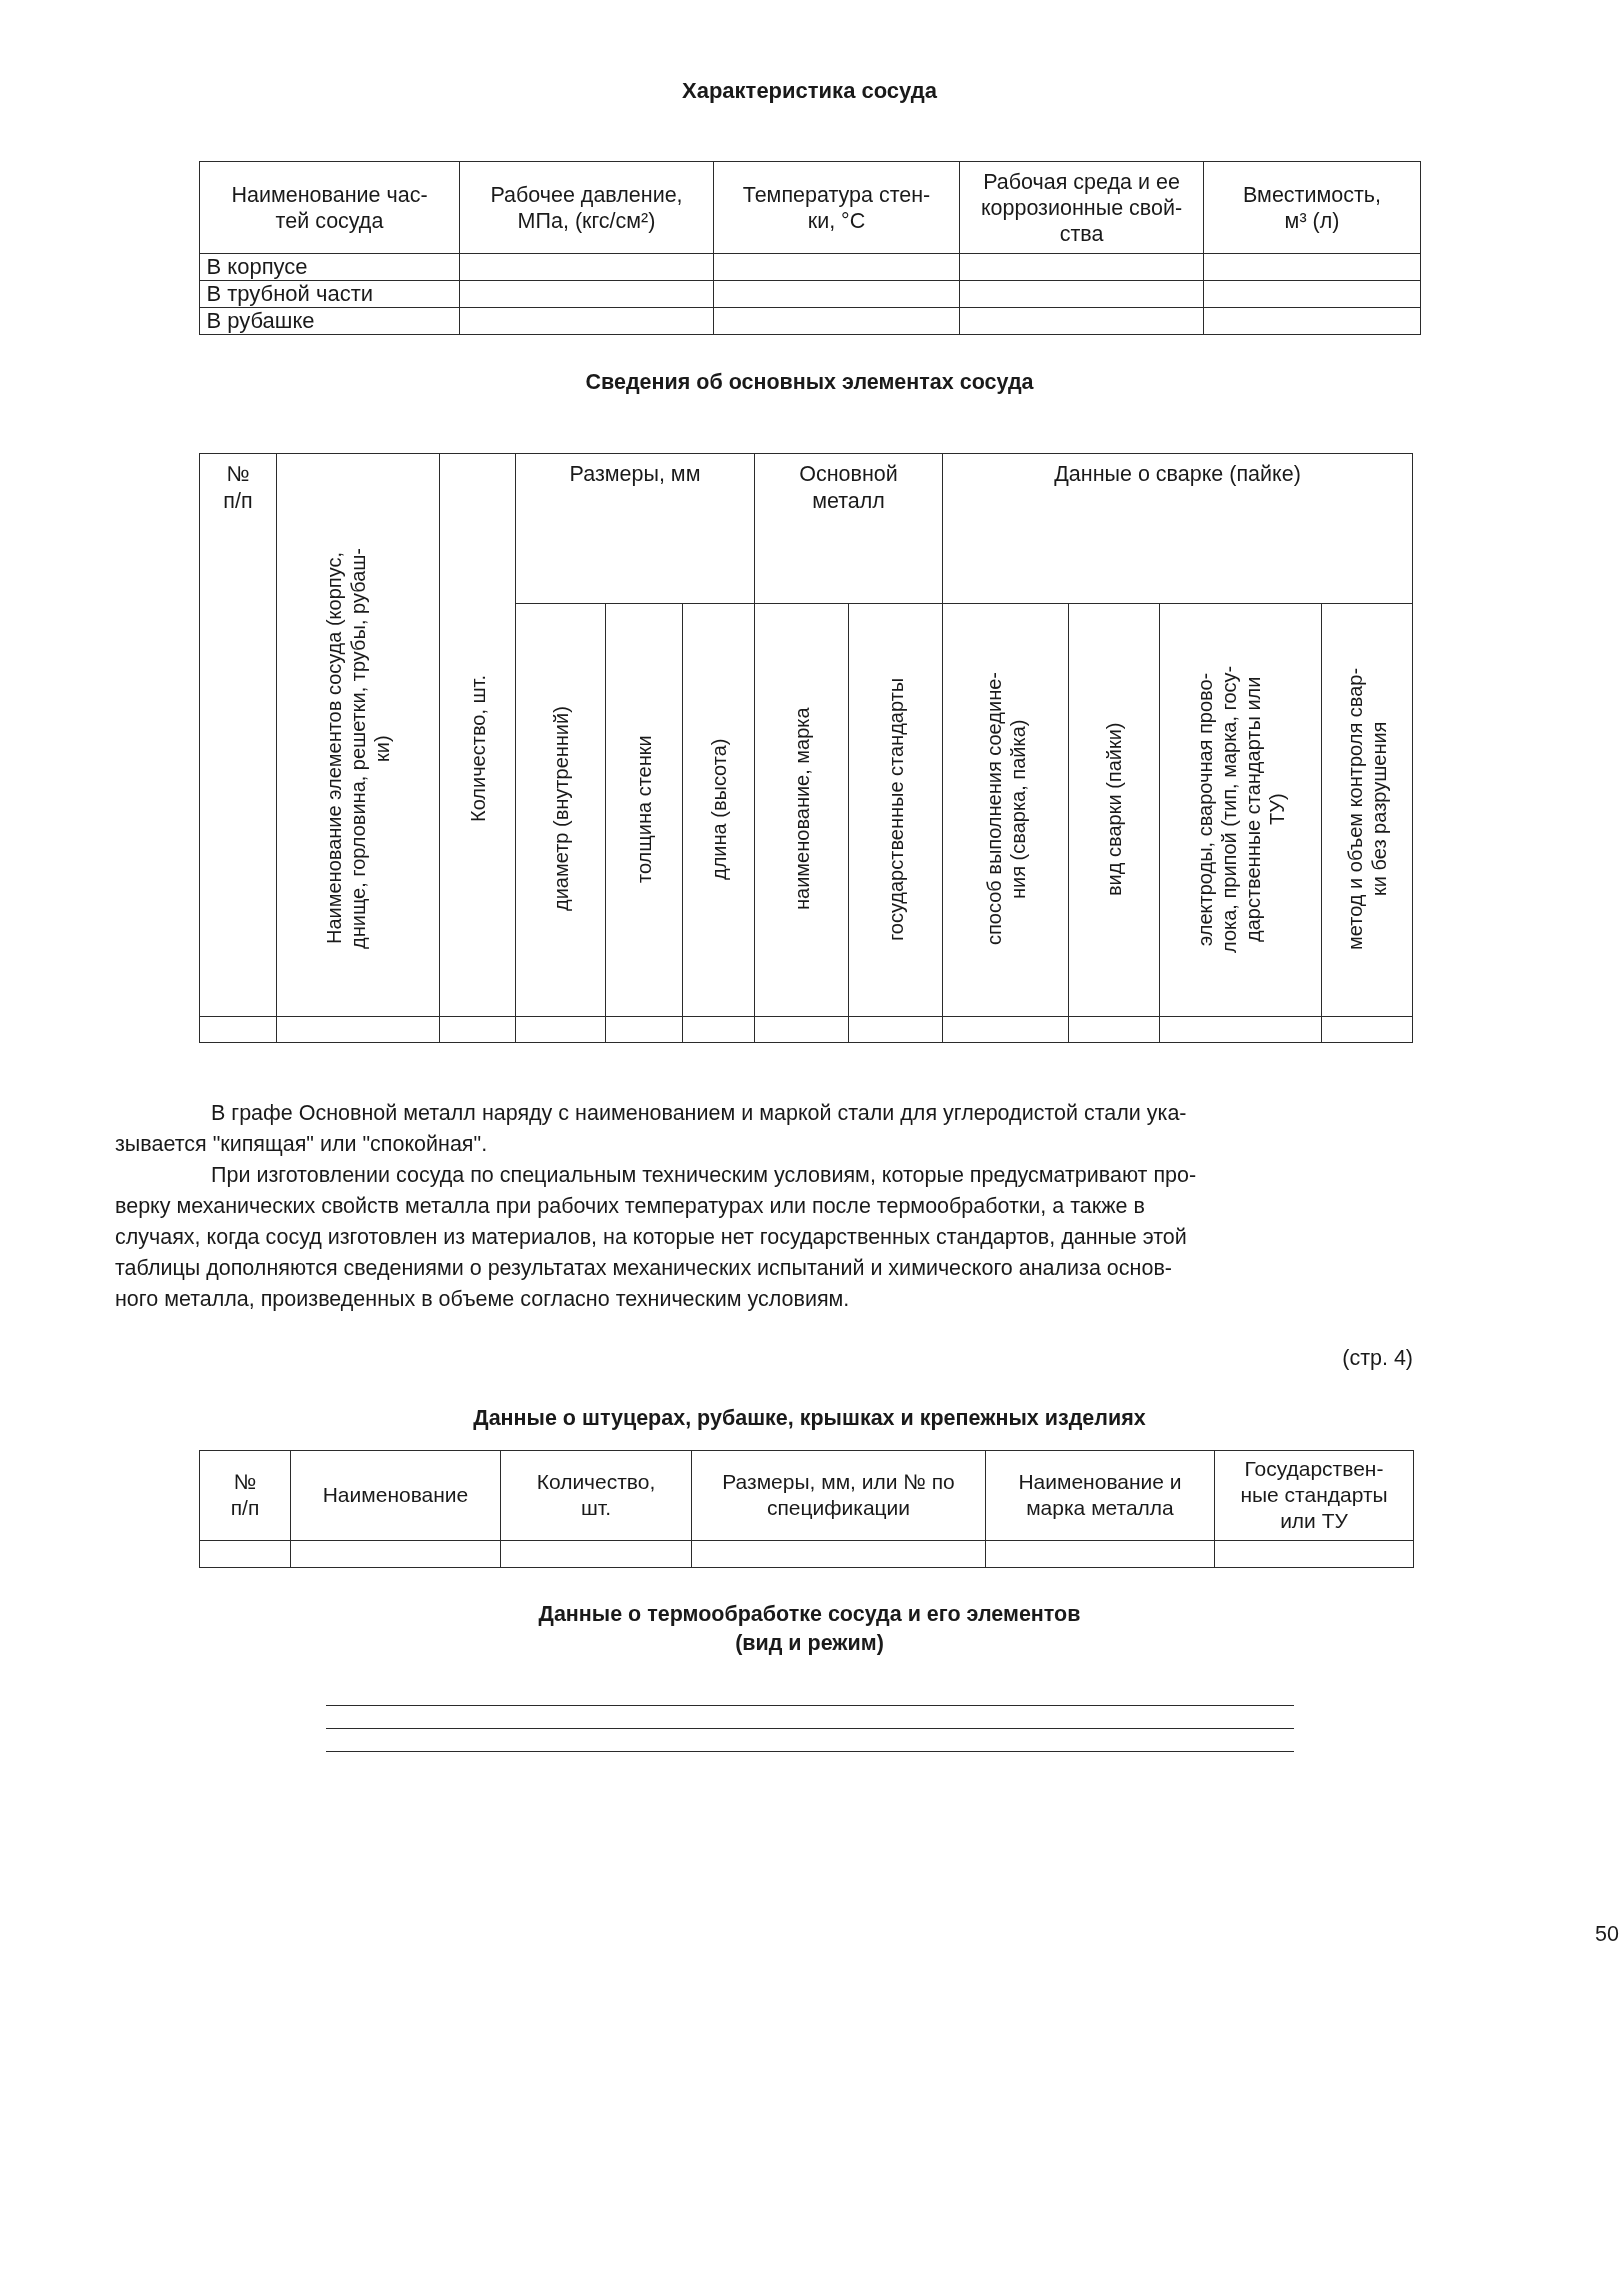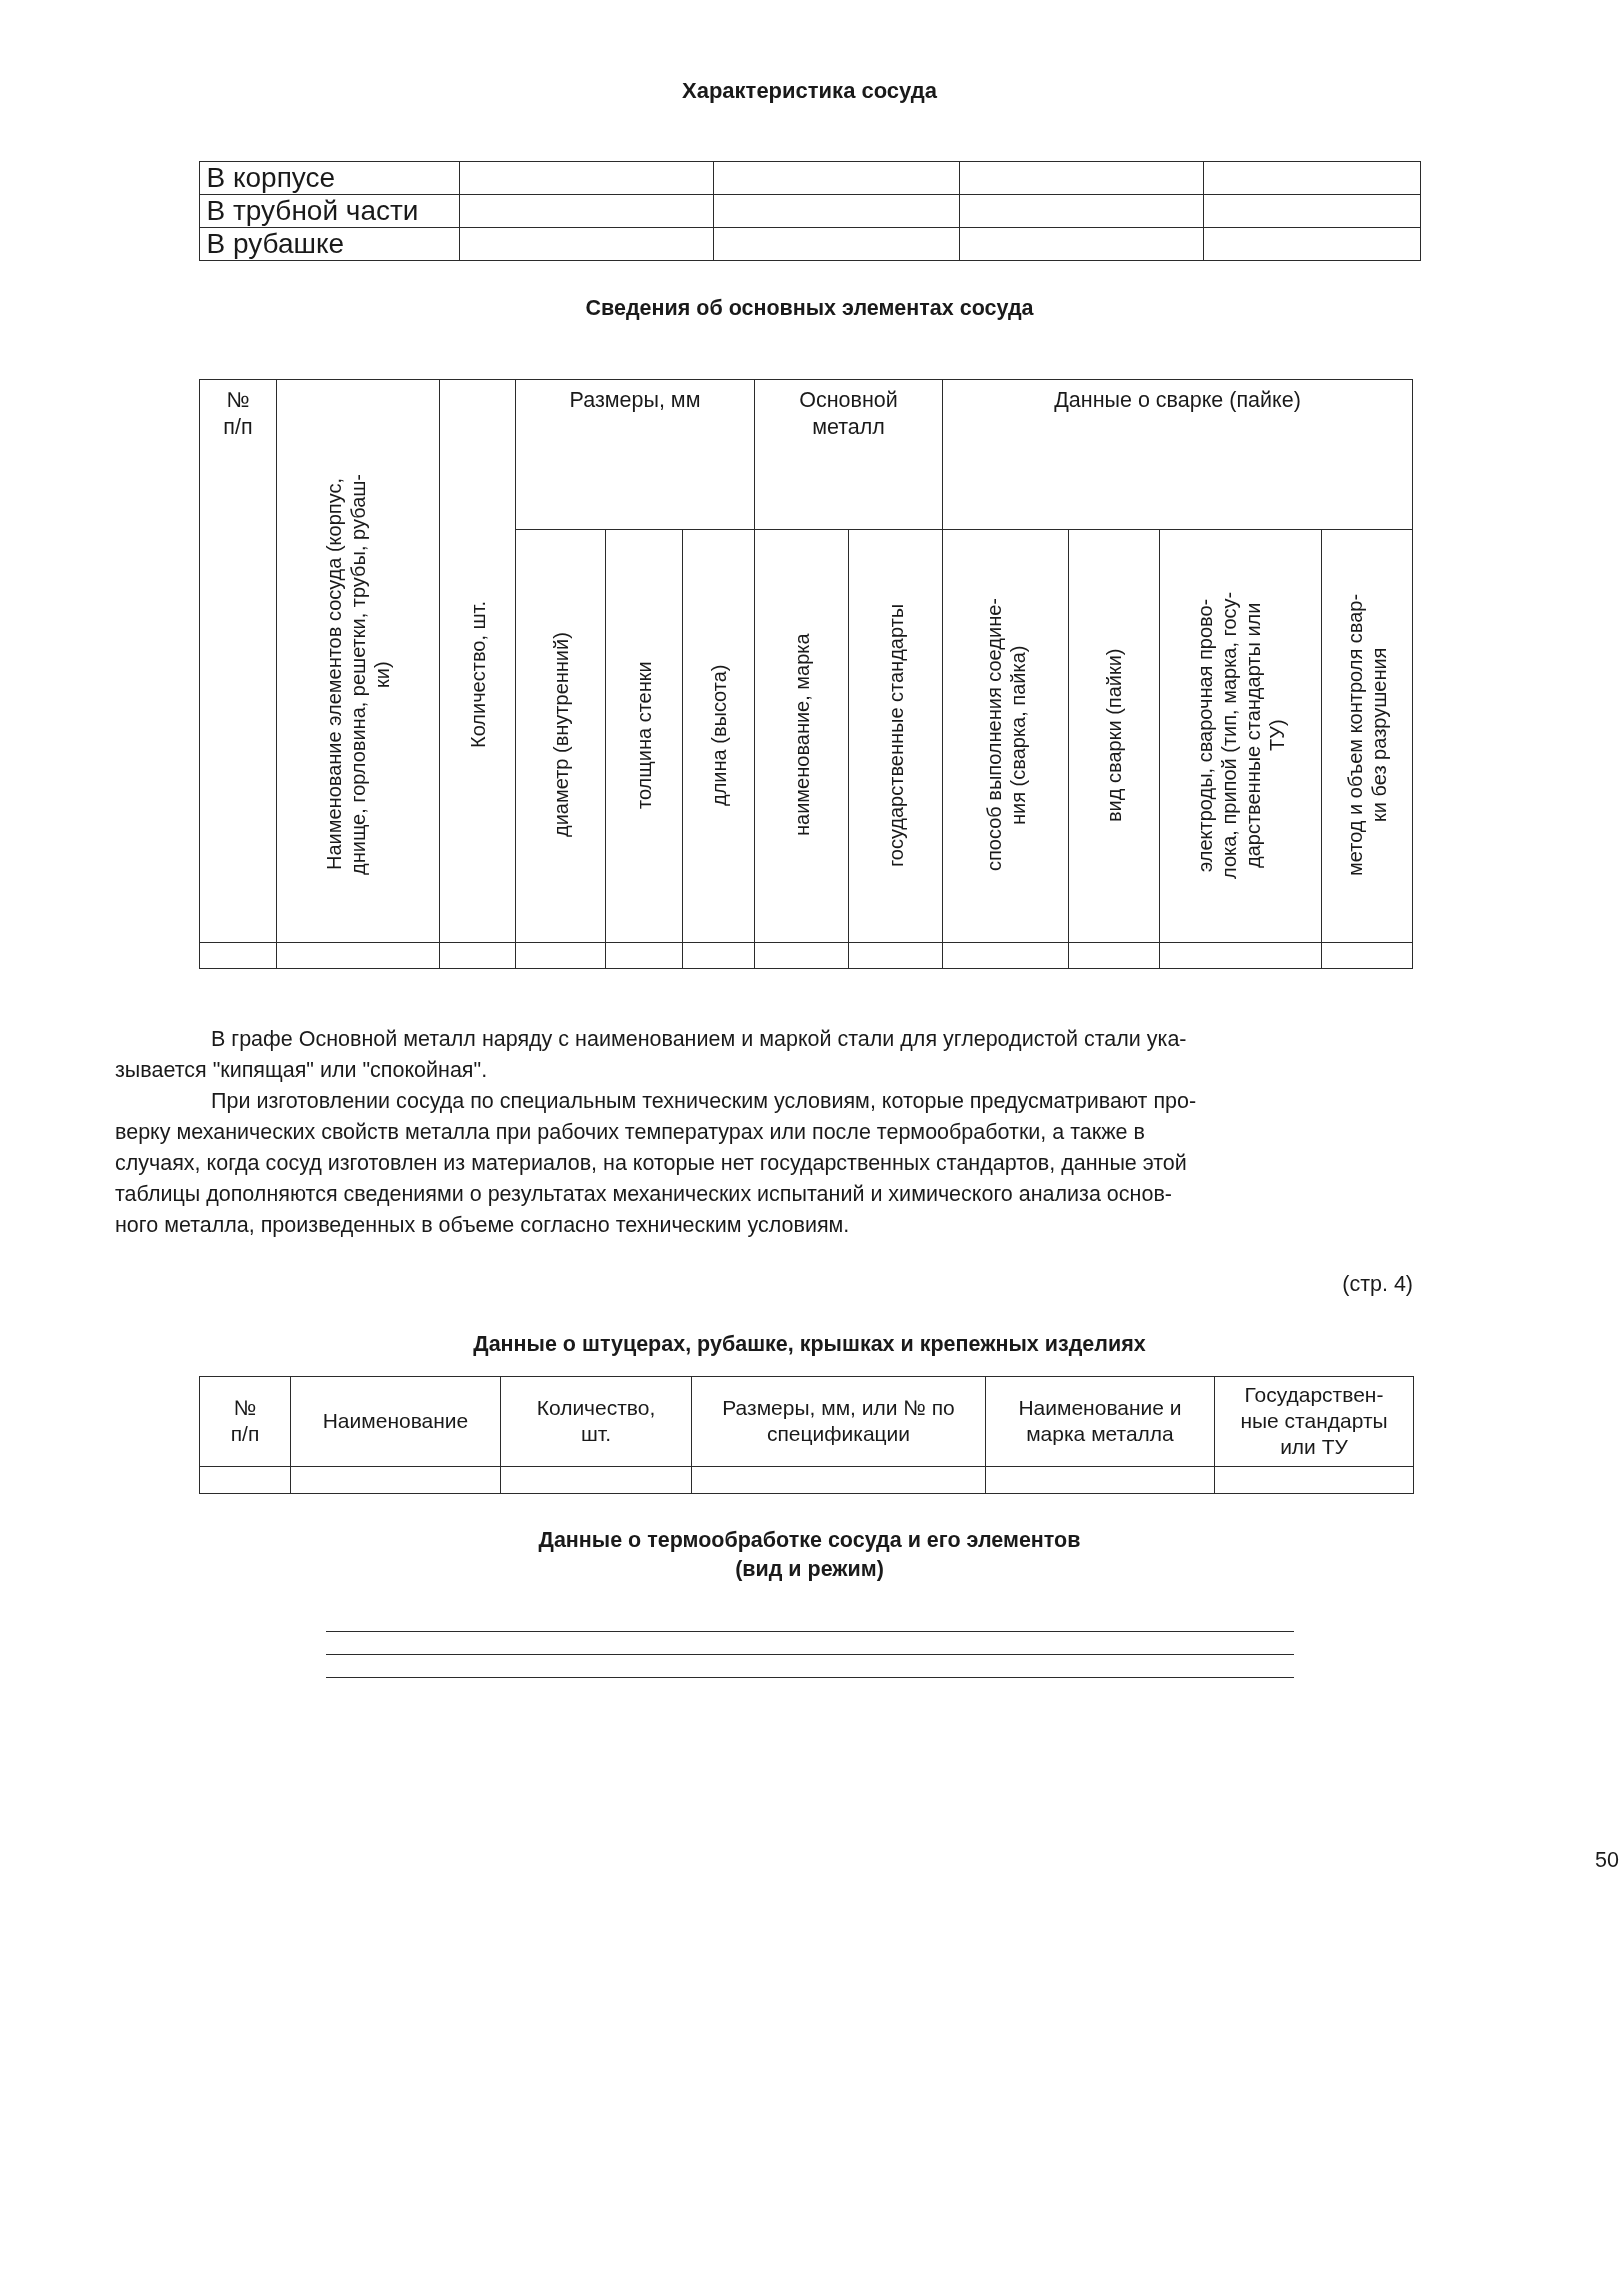--- a/index.html
+++ b/index.html
@@ -29,21 +29,21 @@
     height: 92px;
     text-align: center;
     vertical-align: middle;
     font-size: 21.5px;
     line-height: 26px;
     white-space: pre-line;
     padding: 3.9px 2.6px;
   }
   .t1 .datarow td { height: 26px; }
   .t1 .rowlabel {
-    font-size: 28px;
+    font-size: 22px;
     padding-left: 6.5px;
     vertical-align: middle;
   }
 
   .pageref {
     width: 1214px;
     margin-left: 199px;
     text-align: right;
     font-size: 21.5px;
   }
@@ -136,20 +136,33 @@
 
   <table class="t1">
     <colgroup>
       <col style="width:260px">
         <col style="width:254px">
         <col style="width:246px">
         <col style="width:244px">
         <col style="width:217px">
     </colgroup>
     <tbody>
+        <tr class="hdr">
+      <td>Наименование час-
+тей сосуда</td>
+      <td>Рабочее давление,
+МПа, (кгс/см²)</td>
+      <td>Температура стен-
+ки, °С</td>
+      <td>Рабочая среда и ее
+коррозионные свой-
+ства</td>
+      <td>Вместимость,
+м³ (л)</td>
+    </tr>
     <tr class="datarow">
       <td class="rowlabel">В корпусе</td>
       <td></td>
       <td></td>
       <td></td>
       <td></td>
     </tr>
     <tr class="datarow">
       <td class="rowlabel">В трубной части</td>
       <td></td>

